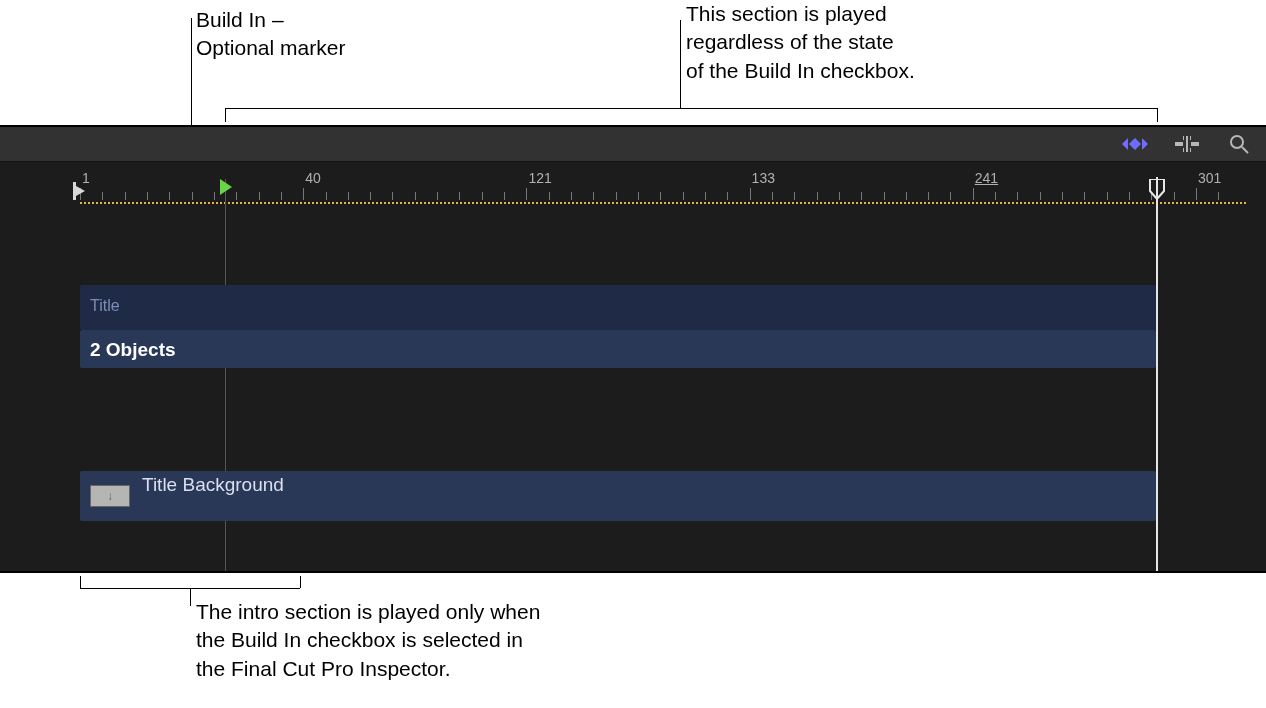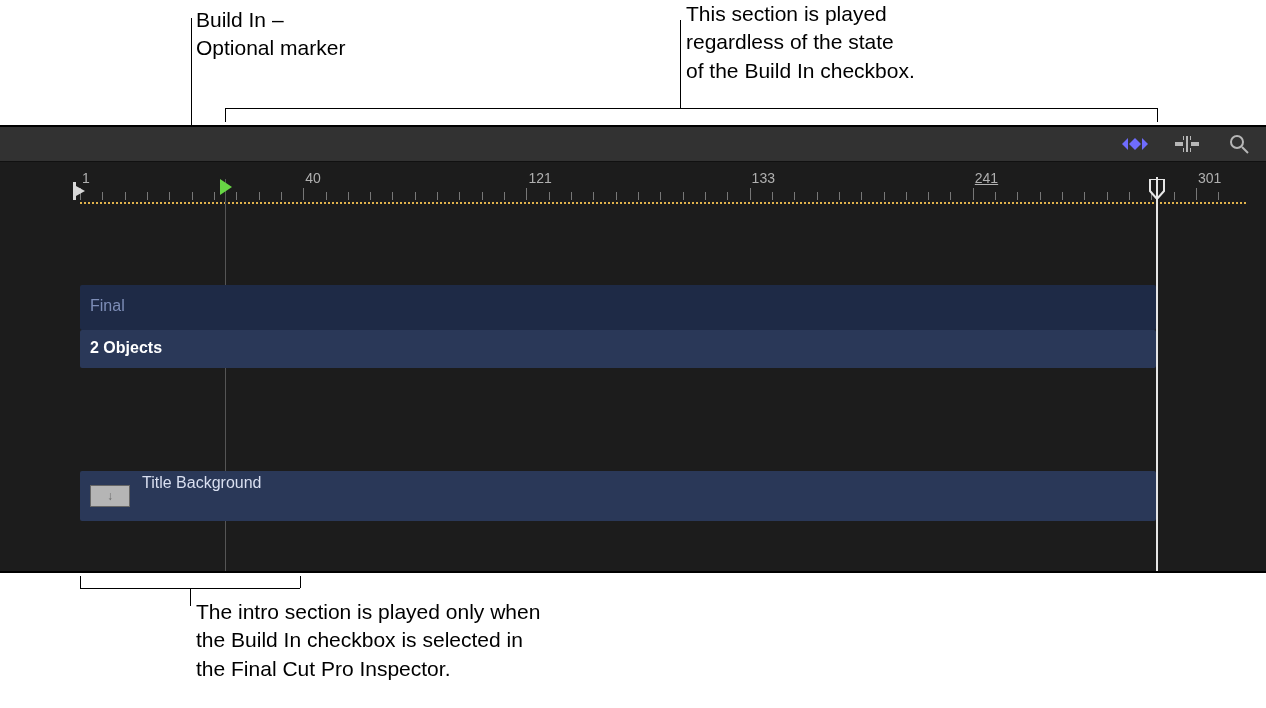--- a/index.html
+++ b/index.html
@@ -138,21 +138,21 @@
     .track {
       position: absolute;
       left: 80px;
       width: 1076px;
       border-radius: 2px;
     }
     .track .label {
       position: absolute;
       left: 10px;
       color: #d9dff0;
-      font-size: 16px;
+      font-size: 19px;
       text-align: center;
     }
     #track-group {
       top: 158px;
       height: 45px;
       background: #1e2a46;
     }
     #track-group .group-label {
       position: absolute;
       left: 10px;
@@ -322,21 +322,21 @@
 
   <div id="playhead-line"></div>
   <div id="playhead-head">
     <svg width="18" height="20" viewBox="0 0 18 20">
       <path d="M2 0 H16 V12 L9 20 L2 12 Z" fill="none" stroke="#e6e6e6" stroke-width="2"></path>
       <rect x="8" y="0" width="2" height="20" fill="#e6e6e6"></rect>
     </svg>
   </div>
 
   <div class="track" id="track-group">
-    <span class="group-label">Final</span>
+    <span class="group-label">Title</span>
   </div>
   <div class="track" id="track-objects">
     <span class="label">2 Objects</span>
   </div>
 
 
   <div class="track" id="track-title-bg">
     <div class="swatch">
       <span>↓</span>
     </div>

